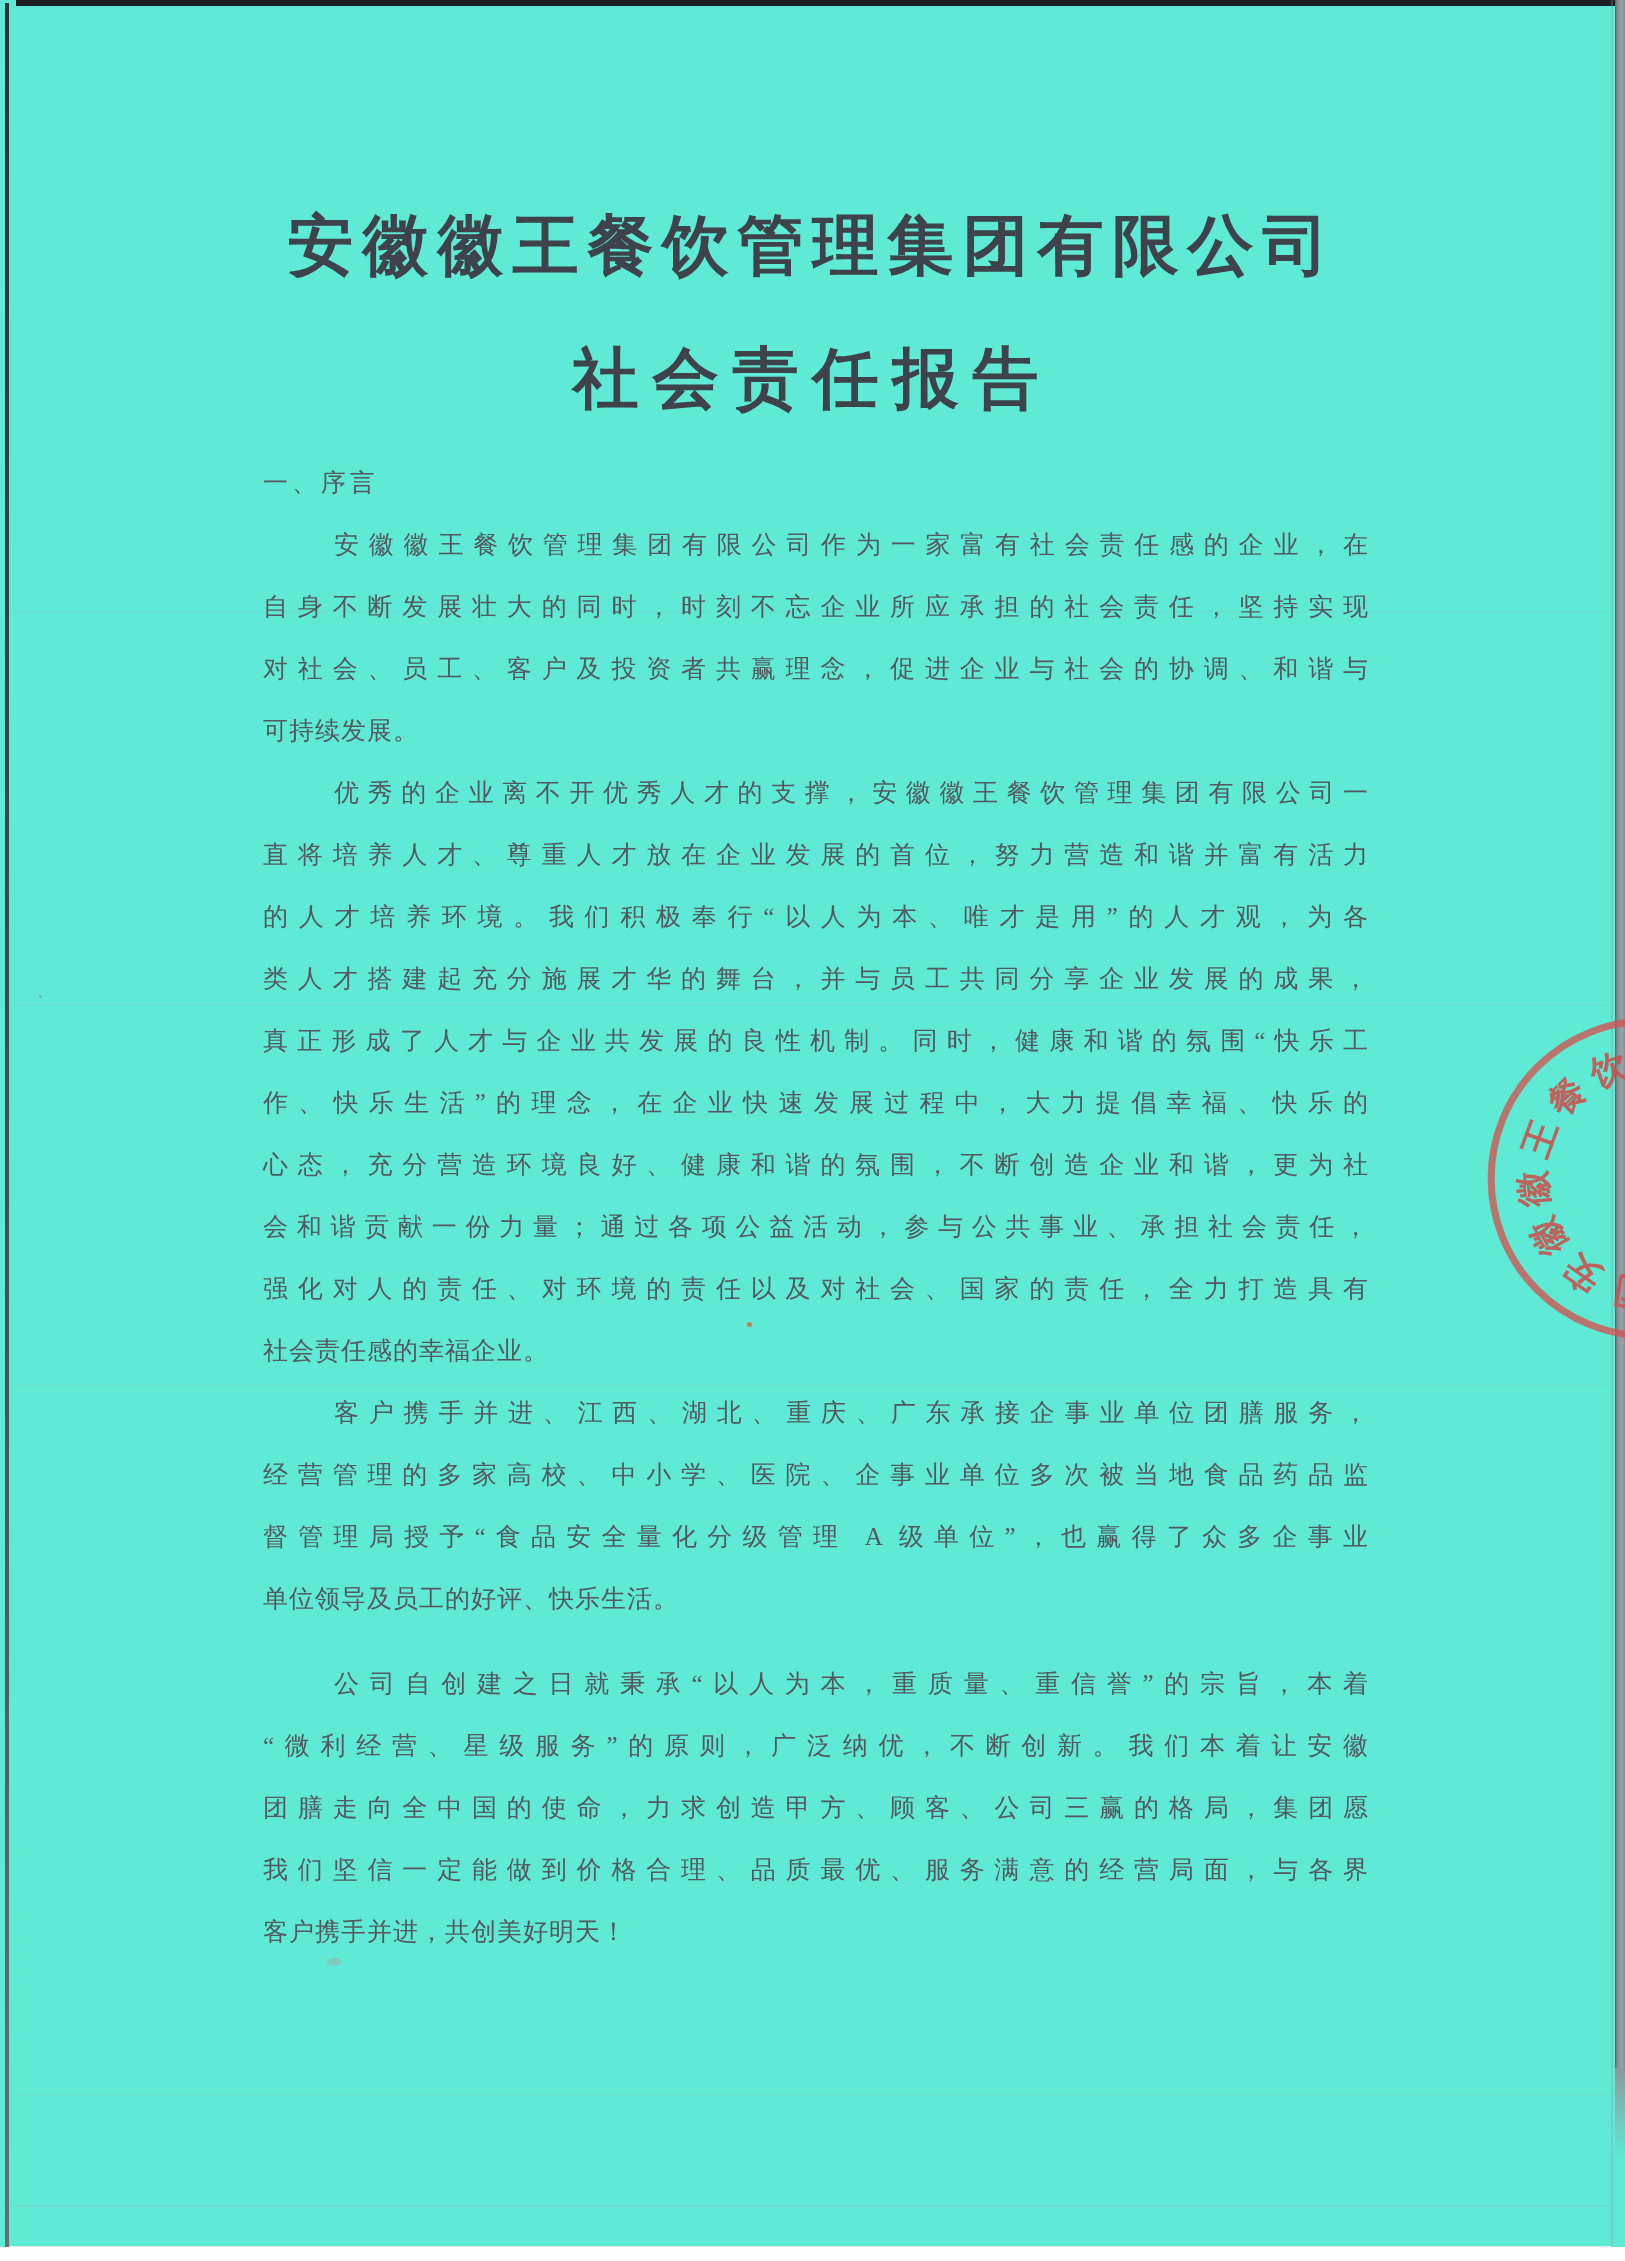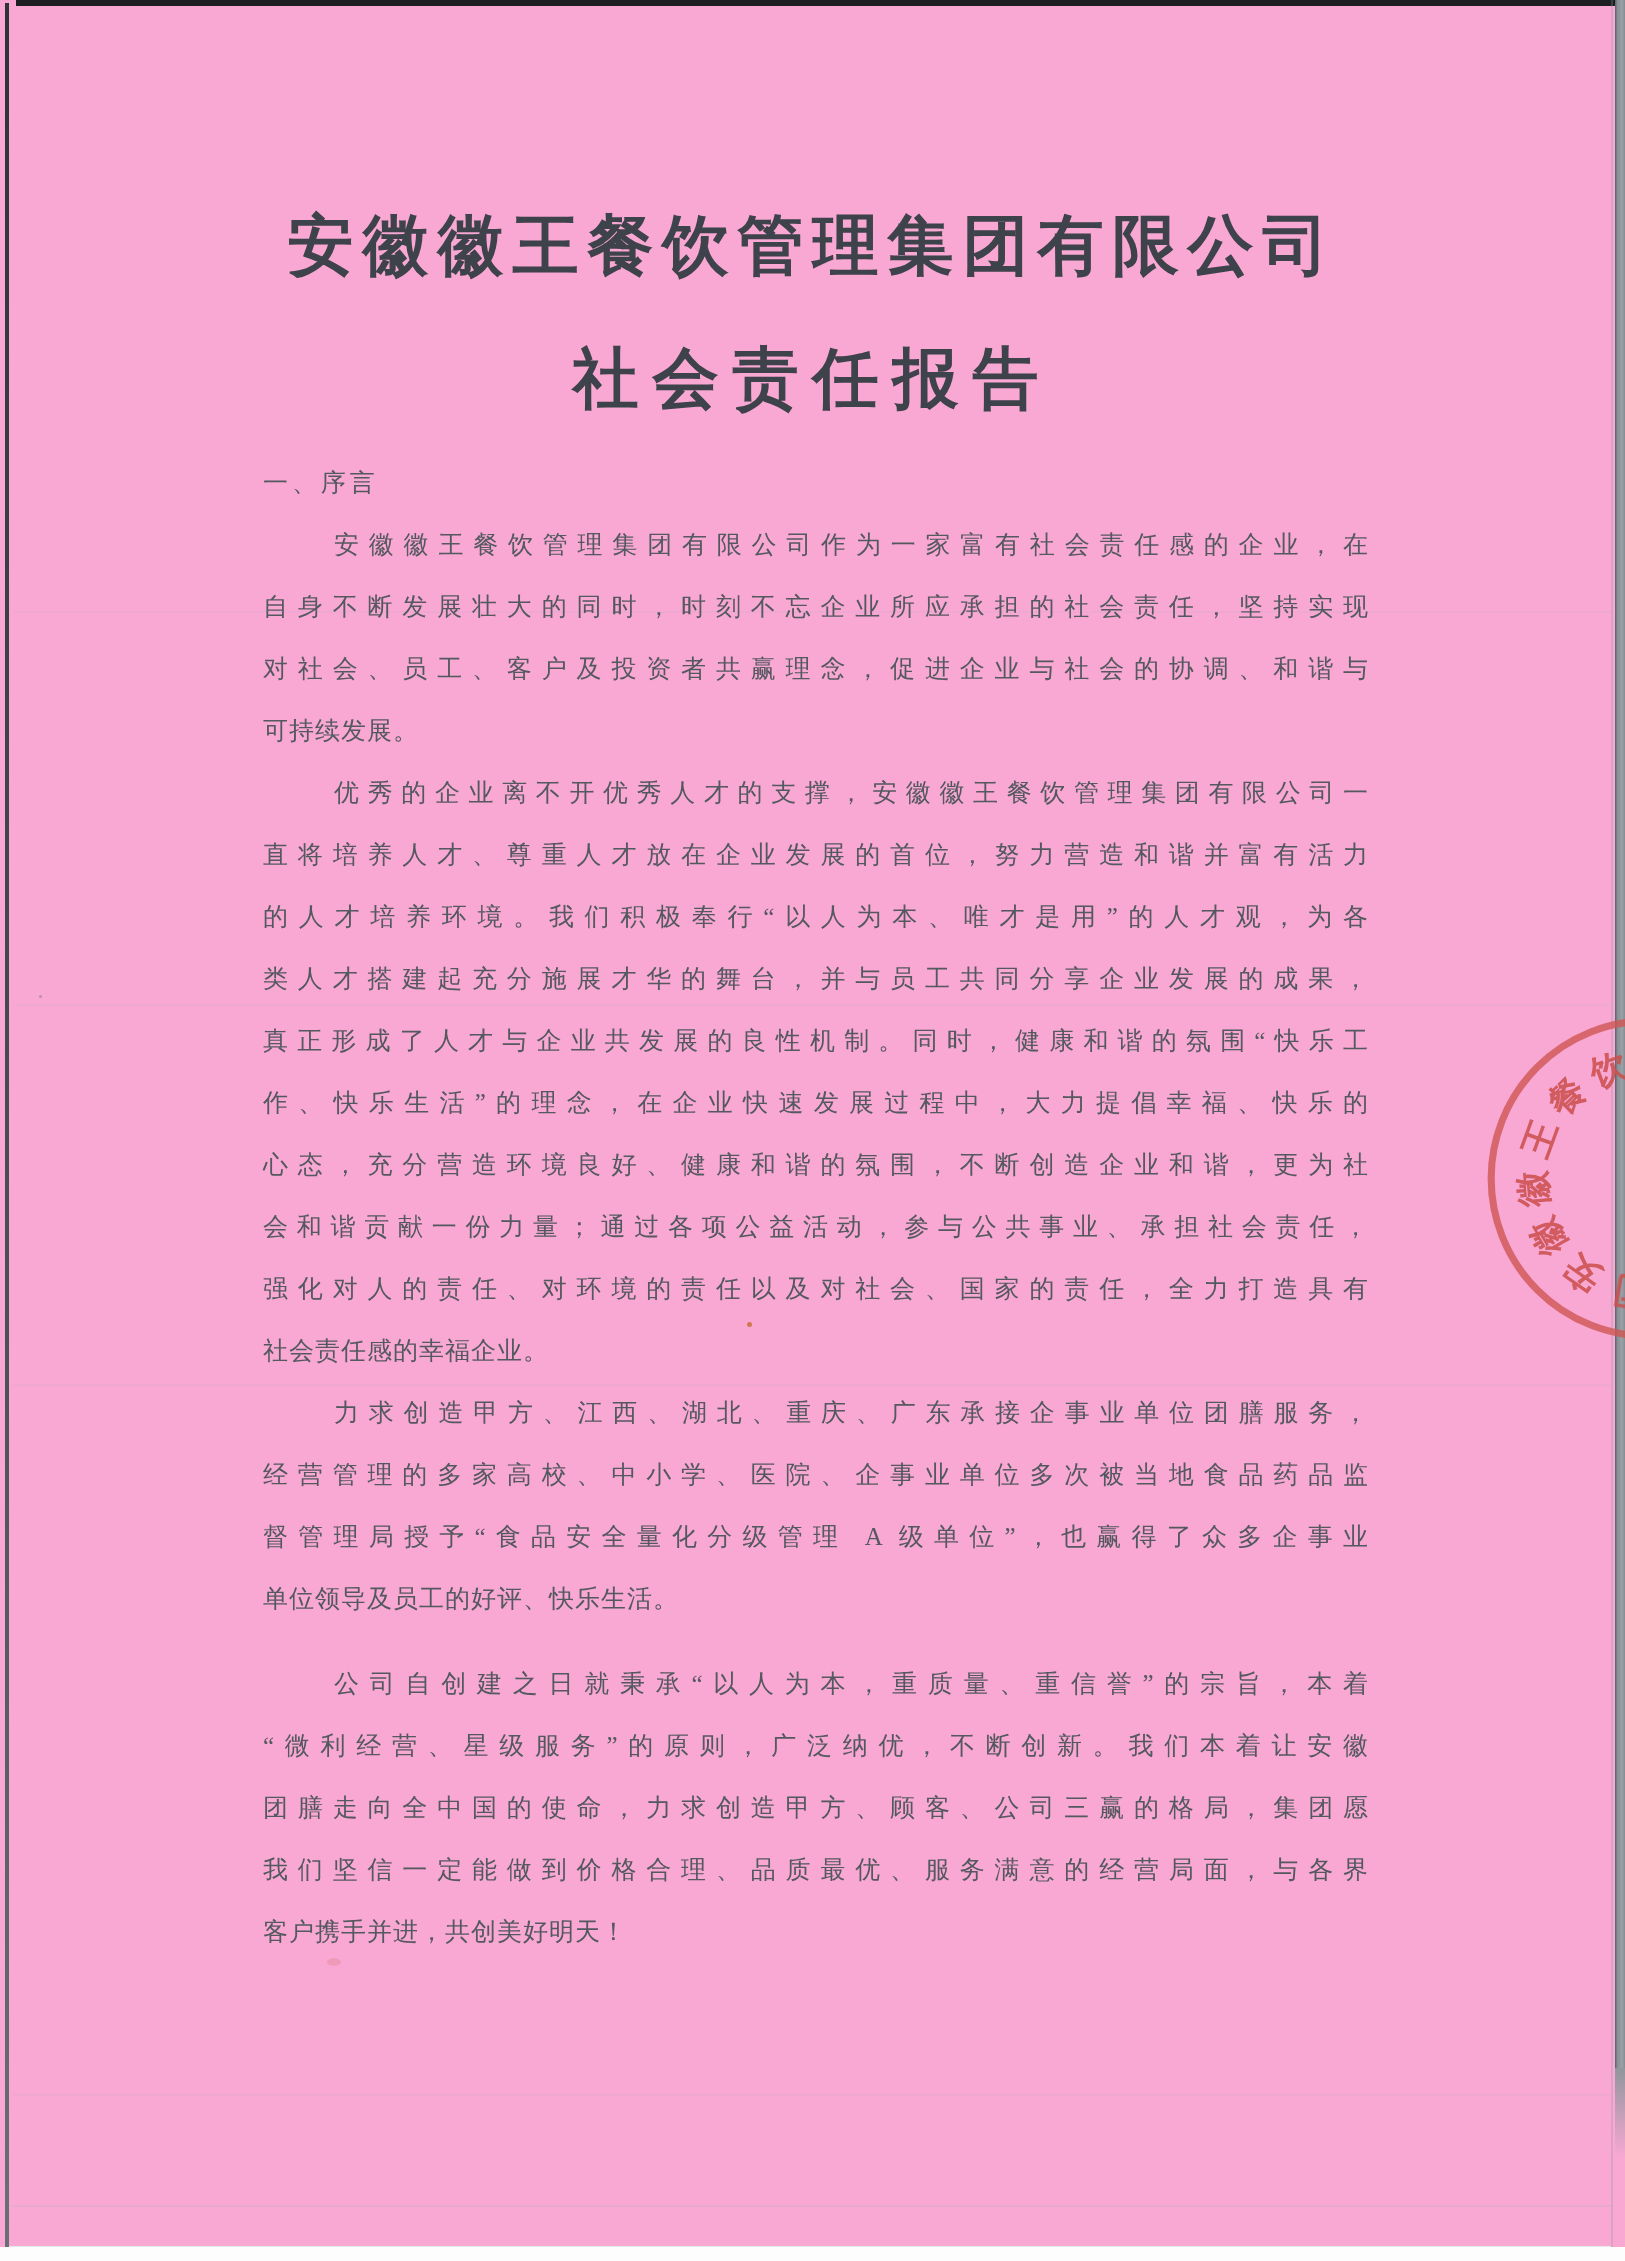--- a/index.html
+++ b/index.html
@@ -1,18 +1,18 @@
 <!DOCTYPE html>
 <html style="font-size:10.3px"><head>
 <meta charset="utf-8">
 <style>
   html,body{margin:0;padding:0;background:#e9ebee;}
   .page{
     position:relative; width:1625px; height:2261px;
-    background:#f9a8d4; overflow:hidden;
+    background:#5eead4; overflow:hidden;
     font-family:"Liberation Serif","DejaVu Serif",serif;
   }
   
   .top-bar{position:absolute; left:15.5px; top:0; width:1600px; height:5.8px; background:#1d1f22;}
   .left-line{position:absolute; left:5.2px; top:2.6px; width:3.9px; height:2244px;
     background:linear-gradient(#2e3135,#4d5156 60%,#6a6f75);}
   .right-band{position:absolute; right:0; top:0; width:10.3px; height:2068px;
     background:linear-gradient(to right,#5b6065 0,#898f96 25%,#9aa1a7 70%,#858c92 100%);}
   .right-band-fade{position:absolute; right:0; top:2068px; width:10.3px; height:90px;
     background:linear-gradient(#8f969c,rgba(250,251,252,0));}
@@ -80,21 +80,21 @@
       <div class="line">类人才搭建起充分施展才华的舞台，并与员工共同分享企业发展的成果，</div>
       <div class="line">真正形成了人才与企业共发展的良性机制。同时，健康和谐的氛围“快乐工</div>
       <div class="line">作、快乐生活”的理念，在企业快速发展过程中，大力提倡幸福、快乐的</div>
       <div class="line">心态，充分营造环境良好、健康和谐的氛围，不断创造企业和谐，更为社</div>
       <div class="line">会和谐贡献一份力量；通过各项公益活动，参与公共事业、承担社会责任，</div>
       <div class="line">强化对人的责任、对环境的责任以及对社会、国家的责任，全力打造具有</div>
       <div class="line end">社会责任感的幸福企业。</div>
     </div>
 
     <div class="para">
-      <div class="line indent">力求创造甲方、江西、湖北、重庆、广东承接企事业单位团膳服务，</div>
+      <div class="line indent">客户携手并进、江西、湖北、重庆、广东承接企事业单位团膳服务，</div>
       <div class="line">经营管理的多家高校、中小学、医院、企事业单位多次被当地食品药品监</div>
       <div class="line">督管理局授予“食品安全量化分级管理 A 级单位”，也赢得了众多企事业</div>
       <div class="line end">单位领导及员工的好评、快乐生活。</div>
     </div>
 
     <div class="para gap">
       <div class="line indent">公司自创建之日就秉承“以人为本，重质量、重信誉”的宗旨，本着</div>
       <div class="line">“微利经营、星级服务”的原则，广泛纳优，不断创新。我们本着让安徽</div>
       <div class="line">团膳走向全中国的使命，力求创造甲方、顾客、公司三赢的格局，集团愿</div>
       <div class="line">我们坚信一定能做到价格合理、品质最优、服务满意的经营局面，与各界</div>

